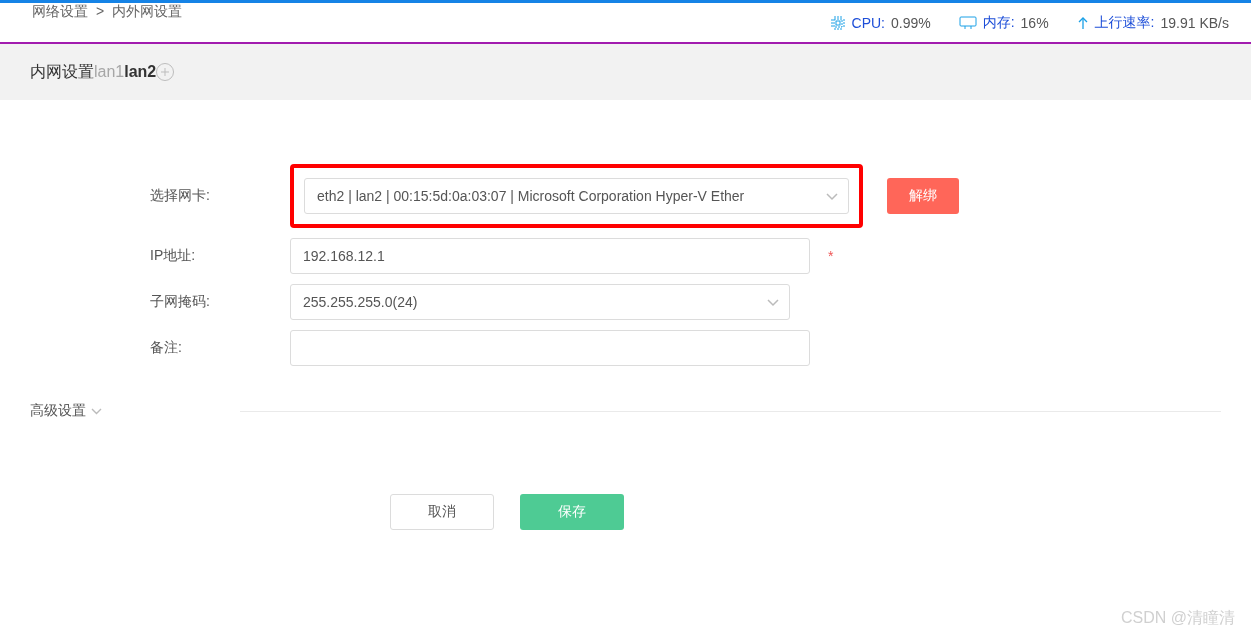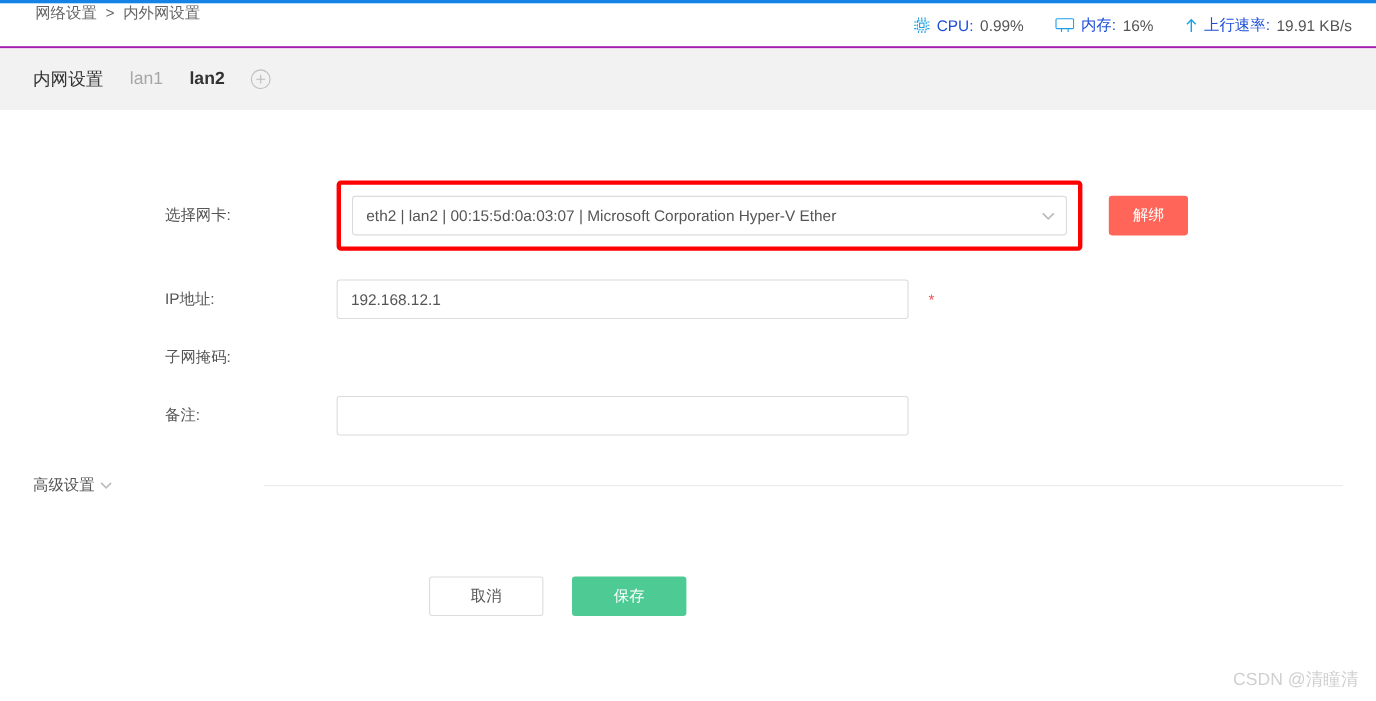--- a/index.html
+++ b/index.html
@@ -31,47 +31,46 @@
     .status-item .val { color: #555; }
     .status-item svg { flex-shrink: 0; }
 
     
     .tab-header {
       background: #f2f2f2;
       height: 56px;
       display: flex;
       align-items: center;
       padding: 0 30px;
-      gap: 24px;
     }
     .tab-title { color: #333; font-size: 16px; }
     .tab { color: #a7a7a7; font-size: 16px; cursor: pointer; }
     .tab.active { color: #333; font-weight: 600; }
     .add-btn {
       width: 18px; height: 18px; border: 1px solid #bdbdbd; border-radius: 50%;
       display: flex; align-items: center; justify-content: center;
       color: #bdbdbd; font-size: 14px; line-height: 1; cursor: pointer;
     }
 
     
     .form-wrap { padding: 64px 30px 0 30px; }
-    .form-row { display: flex; align-items: center; margin-bottom: 26px; gap: 16px; }
+    .form-row { display: flex; align-items: center; margin-bottom: 10px; }
     .form-label { width: 260px; padding-right: 24px; text-align: left; color: #555; padding-left: 120px; }
     .form-control-wrap { display: flex; align-items: center; gap: 10px; }
 
     .nic-highlight {
       border: 4px solid #ff0000;
       border-radius: 4px;
       padding: 10px 10px;
       display: flex;
       align-items: center;
     }
     .select-box {
       position: relative;
-      width: 650px;
+      width: 545px;
       height: 36px;
       border: 1px solid #dcdcdc;
       border-radius: 3px;
       background: #fff;
       display: flex;
       align-items: center;
       padding: 0 34px 0 12px;
       color: #555;
       cursor: pointer;
     }
@@ -200,20 +199,30 @@
   <div class="form-row">
     <div class="form-label">IP地址:</div>
     <div class="form-control-wrap">
       <input class="text-input" value="192.168.12.1" style="">
       <span class="req">*</span>
     </div>
   </div>
 
   <div class="form-row">
     <div class="form-label">子网掩码:</div>
+    <div class="form-control-wrap">
+      <div class="select-box small">
+        <span>255.255.255.0(24)</span>
+        <span class="chev">
+          <svg class="chev-svg" width="12" height="8" viewBox="0 0 12 8" fill="none">
+              <polyline points="1,1 6,6 11,1" stroke-width="1.5"></polyline>
+            </svg>
+        </span>
+      </div>
+    </div>
   </div>
 
   <div class="form-row">
     <div class="form-label">备注:</div>
     <div class="form-control-wrap">
       <input class="text-input" value="" style="">
     </div>
   </div>
 
 </div>

